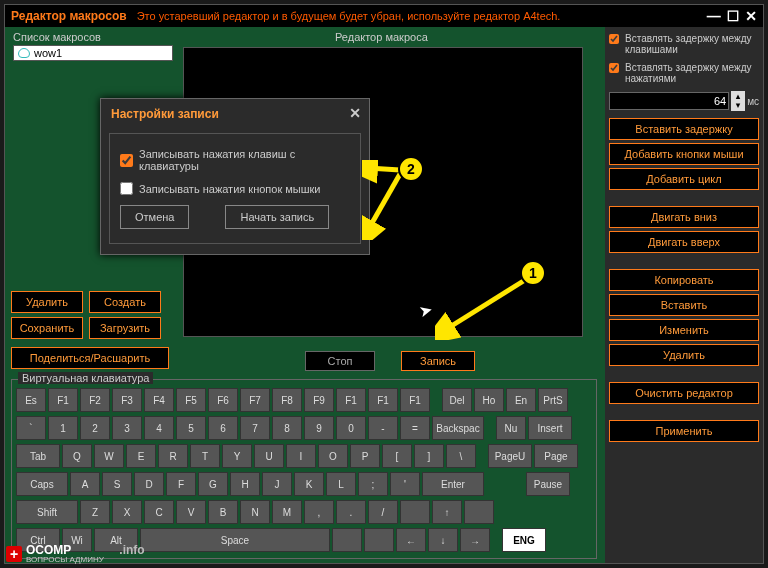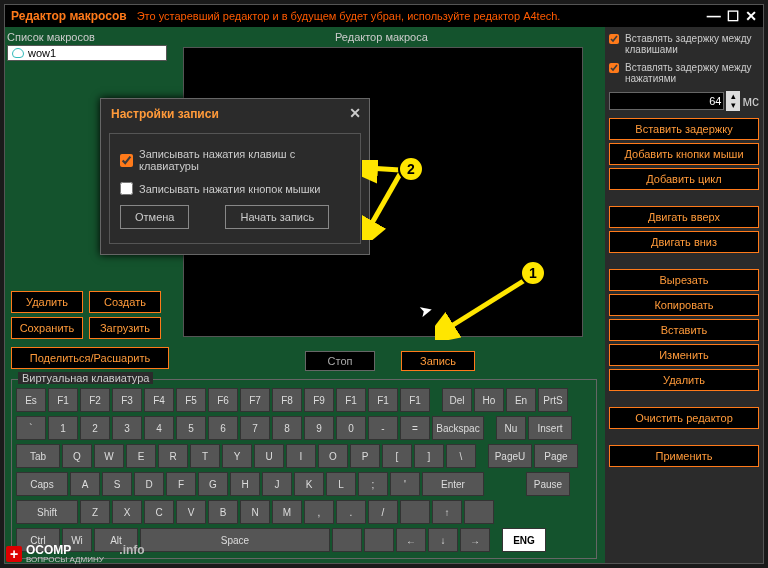--- a/index.html
+++ b/index.html
@@ -3,21 +3,21 @@
 <meta charset="utf-8">
 <style>
   * { box-sizing: border-box; margin: 0; padding: 0; font-family: Arial, sans-serif; }
   body { background: #1a1a1a; width: 768px; height: 568px; overflow: hidden; position: relative; }
   .window { width: 760px; height: 560px; background: #14532d; border: 1px solid #555; position: absolute; top: 4px; left: 4px; }
   .titlebar { background: #000; height: 22px; display: flex; align-items: center; padding: 0 6px; color: #ff7a1a; font-size: 12px; font-weight: bold; }
   .titlebar .warn { color: #ff5a00; margin-left: 10px; font-weight: normal; font-size: 11px; }
   .titlebar .controls { margin-left: auto; color: #fff; display: flex; gap: 6px; }
   .titlebar .controls span { cursor: pointer; font-size: 14px; font-weight: bold; }
   .content { display: flex; height: 536px; }
-  .left { width: 600px; padding: 4px 2px; display: flex; flex-direction: column; position: relative; }
+  .left { width: 600px; padding: 4px 8px; display: flex; flex-direction: column; position: relative; }
   .right { width: 158px; padding: 6px 4px; display: flex; flex-direction: column; gap: 3px; background: #2b2b2b; }
   .list-label { color: #ccc; font-size: 11px; margin-bottom: 2px; }
   .macro-header-label { color: #ccc; font-size: 11px; position: absolute; left: 330px; top: 4px; }
   .macro-list { background: #000; border: 1px solid #555; width: 160px; height: 16px; }
   .macro-item { background: #fff; color: #000; font-size: 11px; padding: 1px 4px; display: flex; align-items: center; gap: 4px; }
   .cloud-icon { width: 12px; height: 10px; border: 1px solid #3bb; border-radius: 6px 6px 4px 4px; display: inline-block; }
   .big-editor { background: #000; border: 1px solid #555; position: absolute; left: 178px; top: 20px; width: 400px; height: 290px; }
   .btn { background: #000; border: 1px solid #ff7a1a; color: #ff9a3a; font-size: 11px; text-align: center; padding: 4px 6px; cursor: pointer; }
   .btn.gray { border-color: #666; color: #aaa; }
   .left-btns { position: absolute; top: 264px; left: 6px; display: flex; gap: 6px; }
@@ -32,21 +32,21 @@
   .key { background: #555; color: #ddd; font-size: 10px; height: 24px; display: flex; align-items: center; justify-content: center; border: 1px solid #333; cursor: pointer; }
   .key.w1 { width: 30px; } .key.w15 { width: 44px; } .key.w17 { width: 52px; }
   .key.w2 { width: 62px; } .key.w7 { width: 190px; }
   .spacer { width: 8px; }
   .eng { background: #fff; color: #000; font-weight: bold; width: 40px; }
   .right .chk { display: flex; align-items: flex-start; gap: 6px; color: #ccc; font-size: 10px; line-height: 11px; margin-bottom: 4px; }
   .right .chk input { margin-top: 1px; width: 10px; height: 10px; accent-color: #ff7a1a; }
   .ms-row { display: flex; gap: 2px; align-items: center; margin-bottom: 4px; }
   .ms-input { flex: 1; background: #000; color: #fff; border: 1px solid #666; text-align: right; font-size: 11px; padding: 2px; }
   .ms-spin { width: 14px; height: 20px; background: #ddd; color: #000; font-size: 9px; display: flex; flex-direction: column; line-height: 9px; align-items: center; justify-content: center; }
-  .ms-label { color: #ccc; font-size: 14px; }
+  .ms-label { color: #ccc; font-size: 10px; }
   .right-btn { width: 100%; }
   .rsep { height: 10px; }
   .dialog { position: absolute; left: 100px; top: 98px; width: 270px; background: #2b2b2b; border: 1px solid #666; box-shadow: 0 0 8px #000; z-index: 5; }
   .dialog .dlg-title { color: #ff9a3a; font-weight: bold; font-size: 12px; padding: 8px 10px; }
   .dialog .close { position: absolute; right: 8px; top: 6px; color: #ccc; font-size: 14px; cursor: pointer; font-weight: bold; }
   .dialog .inner { border: 1px solid #555; margin: 4px 8px 10px 8px; padding: 14px 10px; }
   .dialog .drow { display: flex; align-items: center; gap: 6px; color: #ccc; font-size: 11px; margin-bottom: 10px; }
   .dialog .drow input { accent-color: #ff7a1a; }
   .dialog .dbuttons { display: flex; gap: 36px; margin-top: 6px; }
   .dialog .dbuttons .dbtn { border: 1px solid #888; color: #ccc; font-size: 11px; padding: 5px 14px; cursor: pointer; background: transparent; }
@@ -224,24 +224,23 @@
       </label>
       <div class="ms-row">
         <div class="ms-input">64</div>
         <div class="ms-spin">▴<br>▾</div>
         <div class="ms-label">мс</div>
       </div>
       <div class="btn right-btn">Вставить задержку</div>
       <div class="btn right-btn">Добавить кнопки мыши</div>
       <div class="btn right-btn">Добавить цикл</div>
       <div class="rsep"></div>
+      <div class="btn right-btn">Двигать вниз</div>
       <div class="btn right-btn">Двигать вверх</div>
-      <div class="btn right-btn">Двигать вниз</div>
-      <div class="rsep"></div>
-      <div class="btn right-btn">Вырезать</div>
+      <div class="rsep"></div>
       <div class="btn right-btn">Копировать</div>
       <div class="btn right-btn">Вставить</div>
       <div class="btn right-btn">Изменить</div>
       <div class="btn right-btn">Удалить</div>
       <div class="rsep"></div>
       <div class="btn right-btn">Очистить редактор</div>
       <div class="rsep"></div>
       <div class="btn right-btn">Применить</div>
     </div>
   </div>

